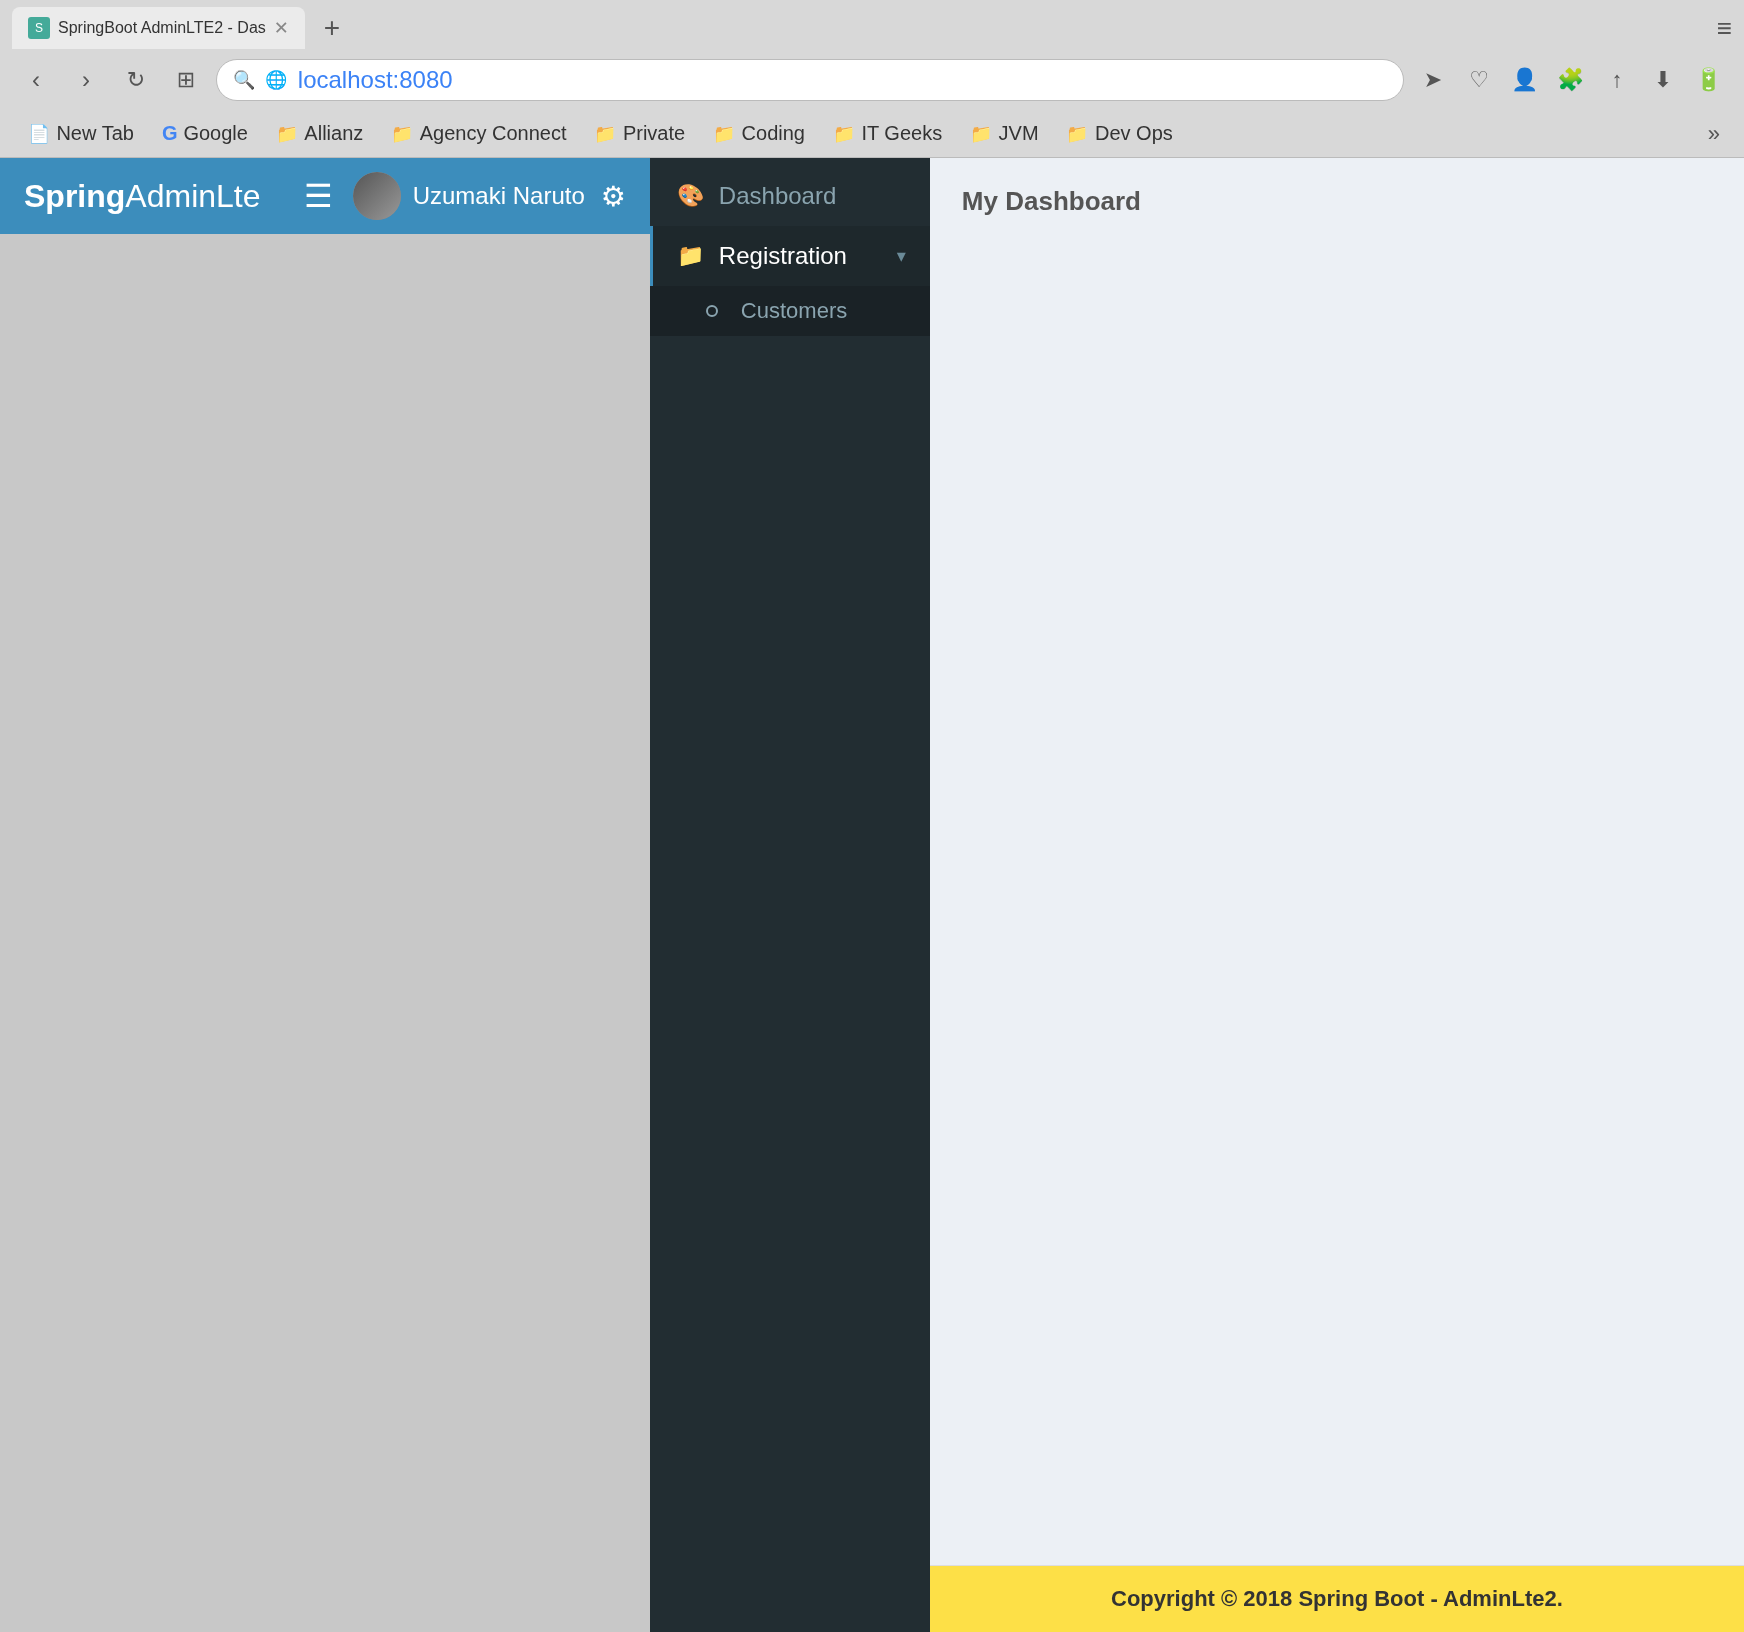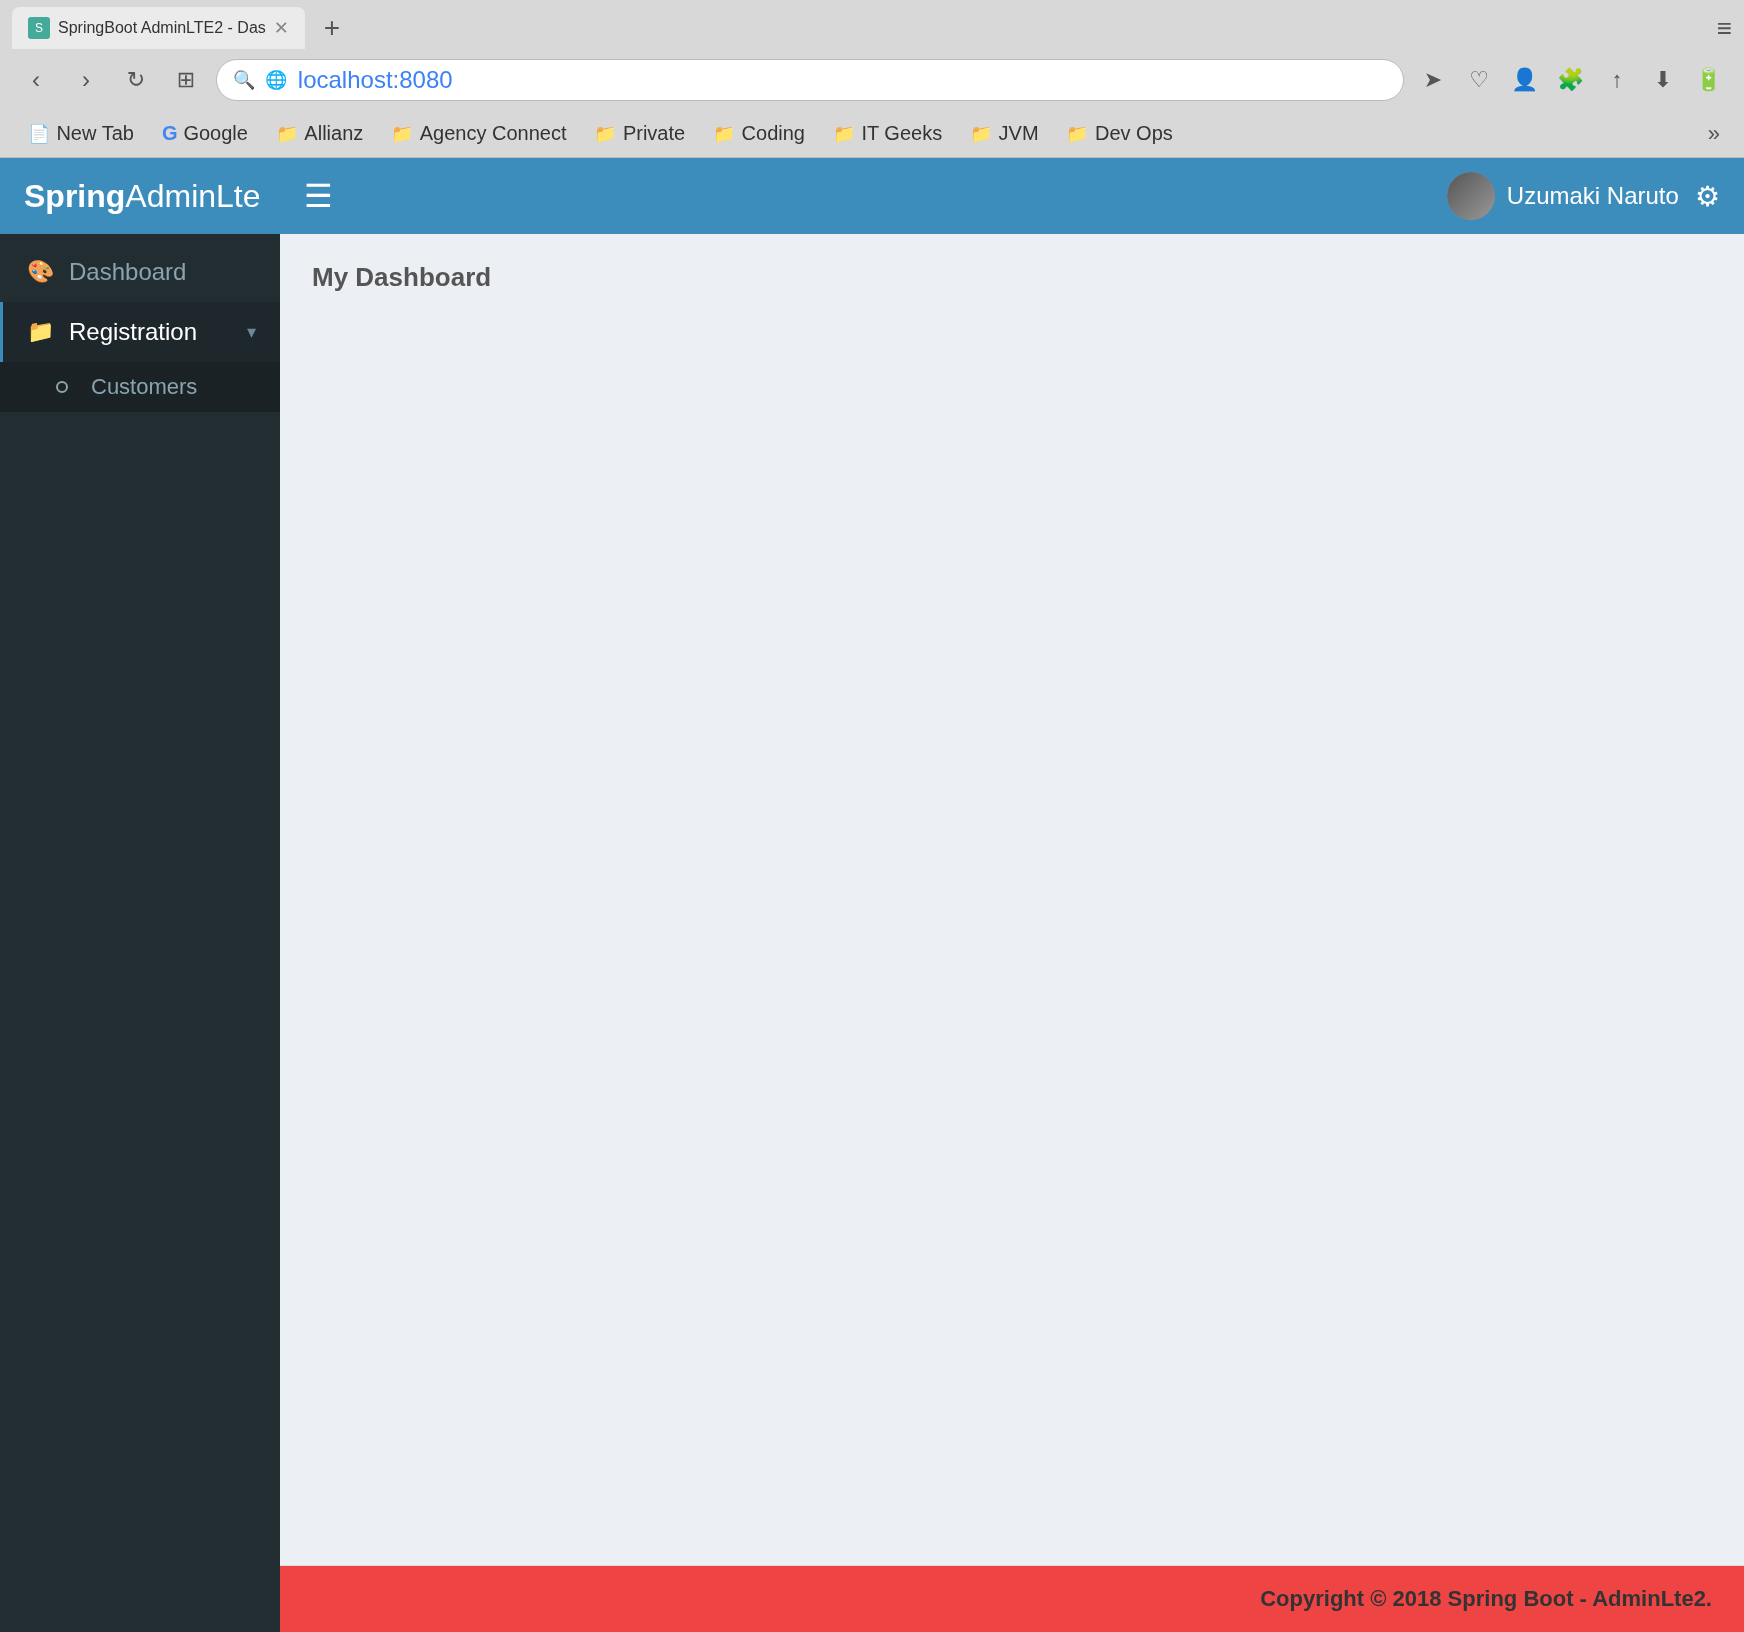--- a/index.html
+++ b/index.html
@@ -25,21 +25,21 @@
     .address-text { font-size: 24px; color: #3b82f6; flex: 1; }
     .toolbar-right { display: flex; align-items: center; gap: 8px; }
     .toolbar-icon-btn { width: 38px; height: 38px; display: flex; align-items: center; justify-content: center; color: #555; font-size: 22px; cursor: pointer; }
 
     .bookmarks-bar { display: flex; align-items: center; padding: 4px 16px; gap: 4px; background: #d8d8d8; border-bottom: 1px solid #bbb; height: 48px; }
     .bookmark-item { display: flex; align-items: center; gap: 6px; padding: 6px 12px; border-radius: 6px; cursor: pointer; font-size: 20px; color: #333; white-space: nowrap; }
     .bookmark-icon { font-size: 18px; color: #666; }
     .bookmark-more { margin-left: auto; color: #555; font-size: 22px; cursor: pointer; padding: 4px 8px; }
 
     
-    .app-container { display: flex; flex-direction: column; height: calc(1632px - 158px); border-radius: 8px; }
+    .app-container { display: flex; flex-direction: row; height: calc(1632px - 158px); border-radius: 8px; }
     .app-header { background: #3c8dbc; display: flex; align-items: center; padding: 0 24px; height: 76px; }
     .app-logo { color: white; font-size: 32px; font-weight: 700; flex: 0 0 auto; width: 280px; }
     .app-logo span.admin { font-weight: 300; }
     .app-logo span.lte { font-weight: 300; }
     .hamburger-btn { color: white; font-size: 32px; cursor: pointer; margin-right: 20px; }
     .header-right { margin-left: auto; display: flex; align-items: center; gap: 16px; }
     .user-info { display: flex; align-items: center; gap: 12px; color: white; font-size: 24px; cursor: pointer; }
     .avatar { width: 48px; height: 48px; border-radius: 50%; background: #888; overflow: hidden; display: flex; align-items: center; justify-content: center; }
     .avatar-img { width: 48px; height: 48px; border-radius: 50%; background: linear-gradient(135deg, #555 0%, #999 100%); }
     .settings-btn { color: white; font-size: 28px; cursor: pointer; }
@@ -52,21 +52,21 @@
     .nav-item .nav-icon { font-size: 22px; width: 28px; text-align: center; }
     .nav-item .nav-label { flex: 1; }
     .nav-item .nav-arrow { font-size: 18px; color: #6a8a98; }
     .nav-submenu { background: #1a2226; }
     .nav-submenu-item { display: flex; align-items: center; padding: 12px 24px 12px 56px; gap: 23px; color: #8aa4af; font-size: 22px; cursor: pointer; }
     .nav-submenu-item .circle-icon { width: 12px; height: 12px; border-radius: 50%; border: 2px solid #8aa4af; flex-shrink: 0; }
 
     .main-content { flex: 1; background: #ecf0f5; display: flex; flex-direction: column; }
     .content-area { flex: 1; padding: 28px 32px; }
     .page-title { font-size: 26px; color: #555; }
-    .content-footer { background: #ef4444; border-top: 1px solid #ddd; padding: 20px 32px; text-align: right; }
+    .content-footer { background: #fde047; border-top: 1px solid #ddd; padding: 20px 48px; text-align: center; }
     .footer-text { font-size: 22px; color: #333; font-weight: 600; }
   </style>
 </head>
 <body>
 
 <div class="browser-chrome">
 
   <div class="browser-titlebar">
     <div class="browser-tab">
       <div class="favicon">

